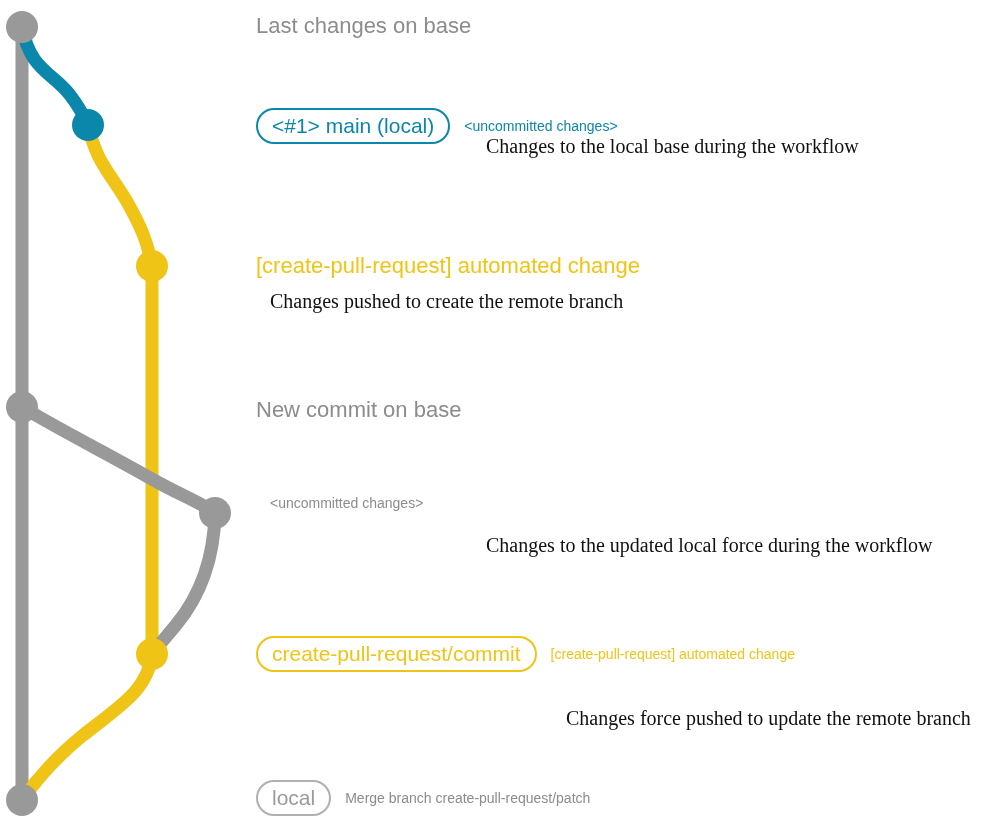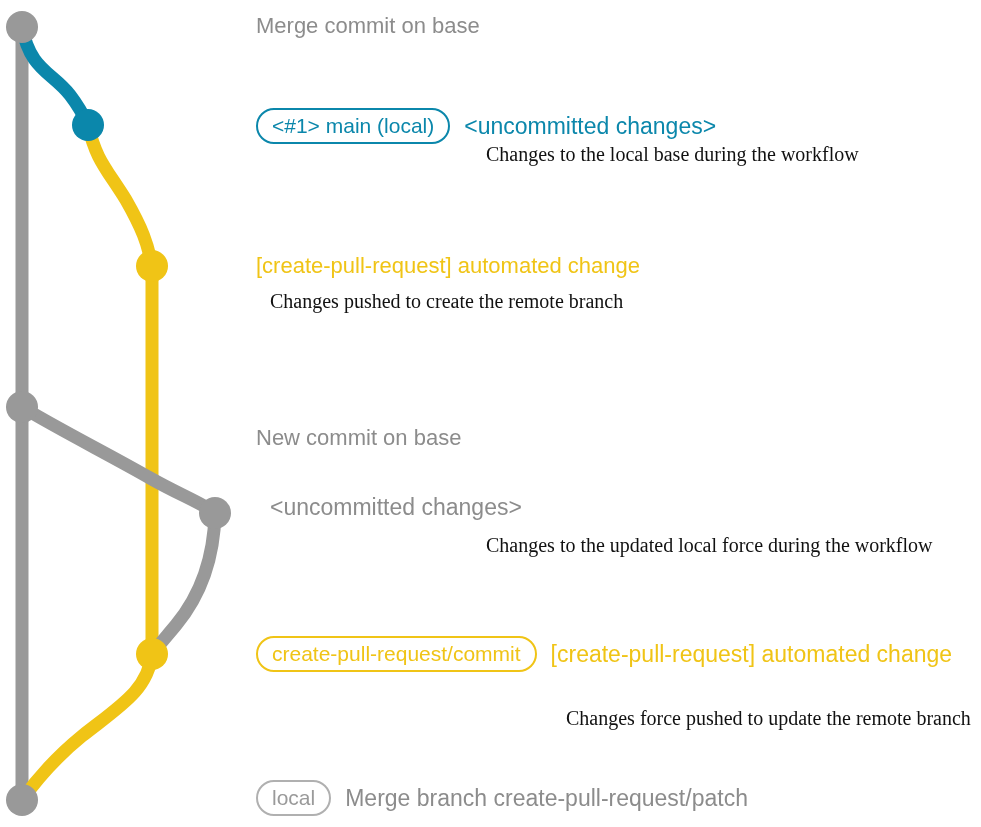--- a/index.html
+++ b/index.html
@@ -45,21 +45,21 @@
     font-size: 21px;
     line-height: 1;
     color: #999999;
     background: #ffffff;
     white-space: nowrap;
   }
   .badge.teal { border-color: #0b87ab; color: #0b87ab; }
   .badge.yellow { border-color: #f0c416; color: #f0c416; }
   .badge.gray { border-color: #b0b0b0; color: #9a9a9a; }
   .subject {
-    font-size: 23px;
+    font-size: 14px;
     line-height: 1;
     margin-left: 14px;
     white-space: nowrap;
   }
   .subject.teal { color: #0b87ab; }
   .subject.yellow { color: #f0c416; }
   .subject.gray { color: #8c8c8c; }
   .desc {
     font-family: "Liberation Serif", serif;
     font-size: 20px;
@@ -99,34 +99,34 @@
 
     <circle cx="22" cy="27" r="16" fill="#999999"></circle>
     <circle cx="88" cy="125" r="16" fill="#0b87ab"></circle>
     <circle cx="152" cy="266" r="16" fill="#f0c416"></circle>
     <circle cx="22" cy="407" r="16" fill="#999999"></circle>
     <circle cx="215" cy="513" r="16" fill="#999999"></circle>
     <circle cx="152" cy="654" r="16" fill="#f0c416"></circle>
     <circle cx="22" cy="800" r="16" fill="#999999"></circle>
   </svg>
 
-  <div class="standalone gray" style="left:256px; top:15px;">Merge commit on base</div>
+  <div class="standalone gray" style="left:256px; top:15px;">Last changes on base</div>
 
   <div class="row" style="left:256px; top:108px;">
     <span class="row-head">
       <span class="badge teal">&lt;#1&gt; main (local)</span>
       <span class="subject teal">&lt;uncommitted changes&gt;</span>
     </span>
   </div>
-  <div class="desc" style="position:absolute; left:486px; top:144px;text-align:right;">Changes to the local base during the workflow</div>
+  <div class="desc" style="position:absolute; left:486px; top:136px;text-align:right;">Changes to the local base during the workflow</div>
 
   <div class="standalone yellow" style="left:256px; top:255px;">[create-pull-request] automated change</div>
   <div class="desc" style="position:absolute; left:270px; top:291px;">Changes pushed to create the remote branch</div>
 
-  <div class="standalone gray" style="left:256px; top:399px;margin-top:28px;">New commit on base</div>
+  <div class="standalone gray" style="left:256px; top:399px;">New commit on base</div>
 
   <div class="row" style="left:256px; top:496px;">
     <span class="row-head">
       <span class="subject gray">&lt;uncommitted changes&gt;</span>
     </span>
   </div>
   <div class="desc" style="position:absolute; left:486px; top:535px;">Changes to the updated local force during the workflow</div>
 
   <div class="row" style="left:256px; top:636px;">
     <span class="row-head">

